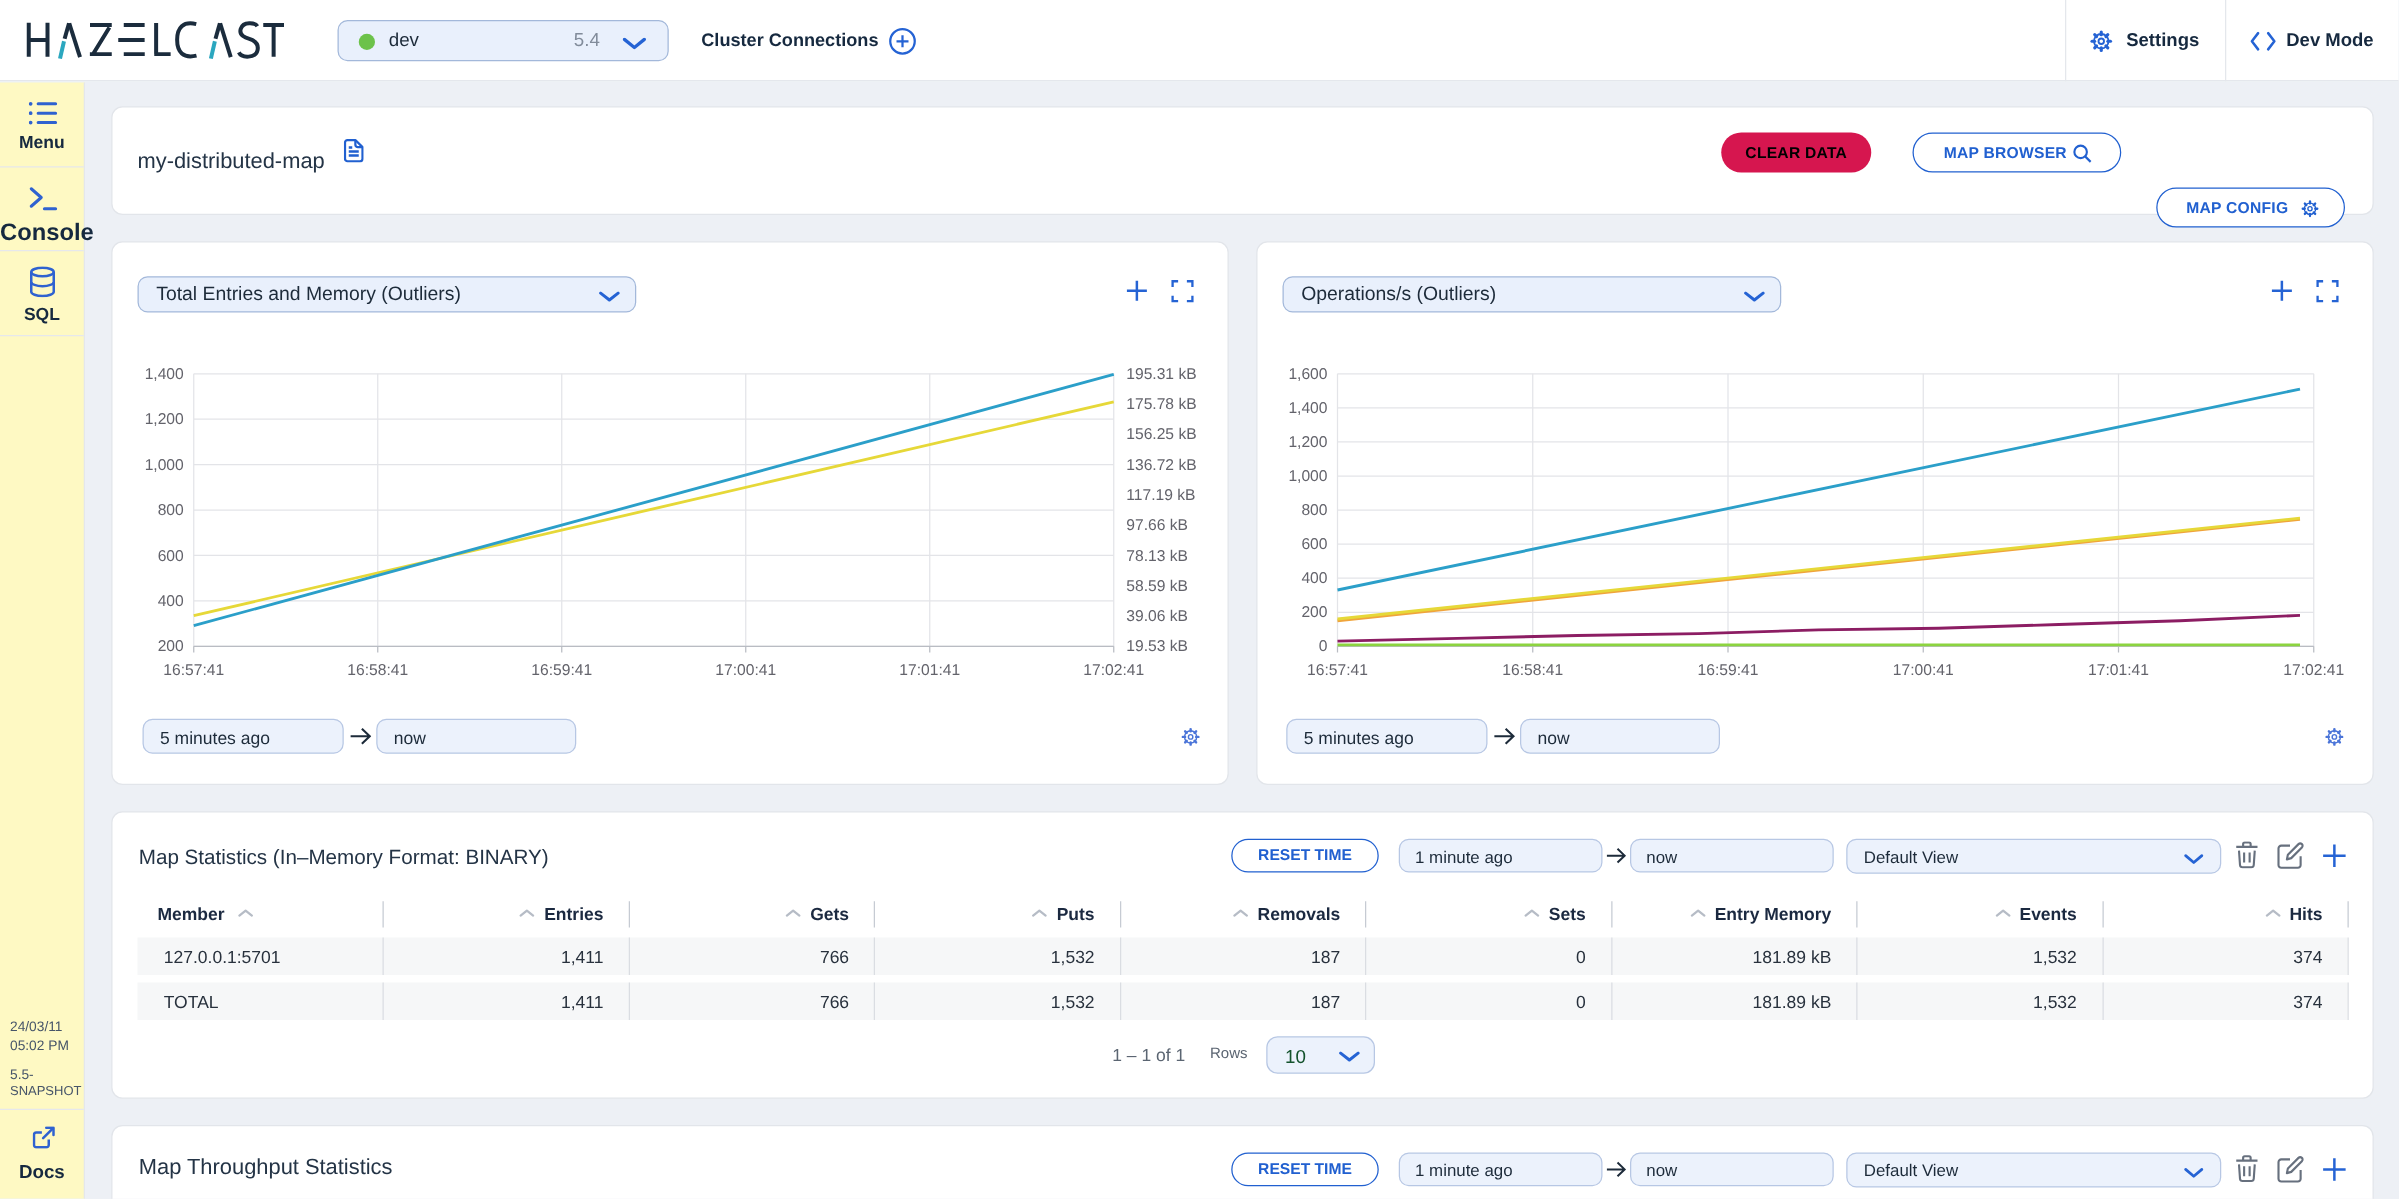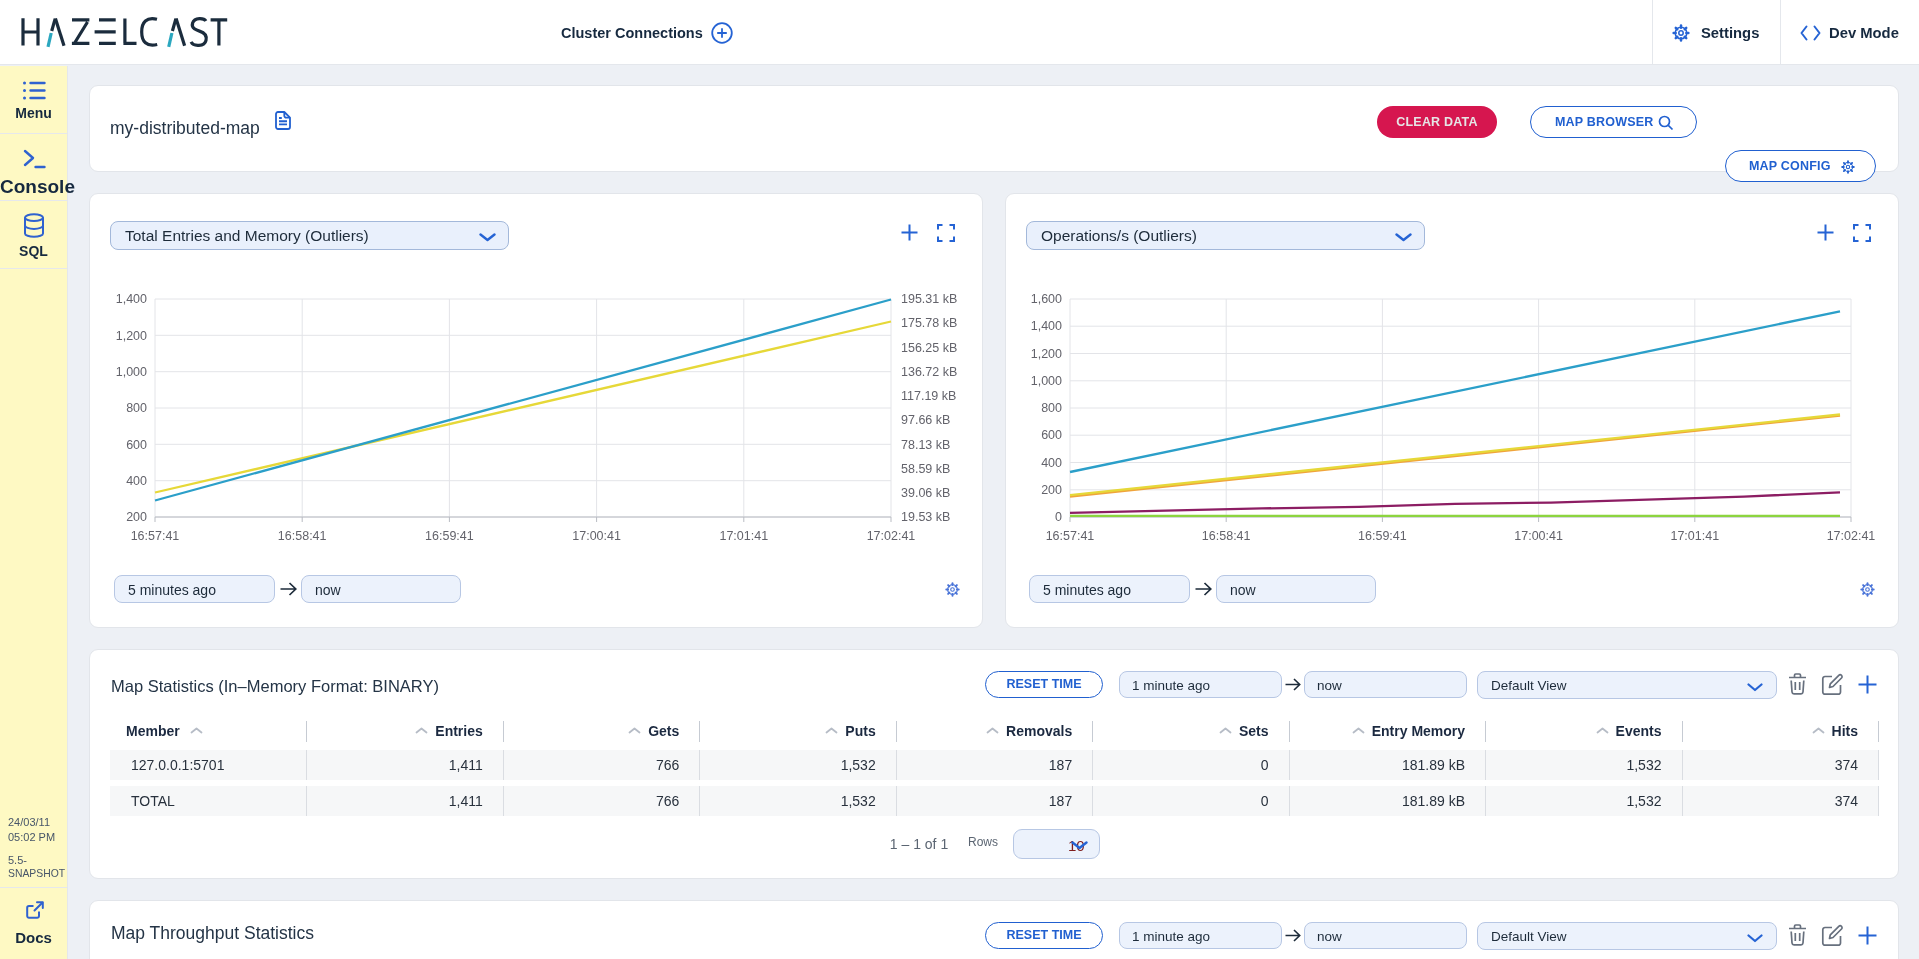--- a/index.html
+++ b/index.html
@@ -37,20 +37,28 @@
     <path d="M155.9 6.6 L152.4 19.0"></path>
     <path d="M185.9 9.0 C 184.2 6.2 174.6 4.9 172.6 11.1 C 170.9 16.5 176.8 18.3 179.5 19.1 C 183.3 20.3 187.3 22.5 186.0 28.3 C 184.6 34.6 173.4 34.8 171.1 29.9"></path>
     <path d="M190.6 7.9 H207.2 M198.9 9.6 V33.4"></path>
     </g>
     <g stroke="#2ba7bf" fill="none" stroke-width="3.2">
     <path d="M31.2 21.0 L28.0 34.9"></path>
     <path d="M151.9 21.0 L148.7 34.9"></path>
     </g>
     </svg>
 
+  <div class="pillsel" style="left:270px;top:16px;width:265px;height:33px;background:#e9f0fc;">
+    <span class="abs" style="left:16px;top:10px;width:13px;height:13px;border-radius:50%;background:#6cc24a;"></span>
+    <span class="abs" style="left:40px;top:7px;font-size:15px;color:#1d2b3a;">dev</span>
+    <span class="abs" style="left:188px;top:7px;font-size:15px;color:#828c9b;">5.4</span>
+    <svg class="abs" style="left:227px;top:13px" width="19" height="10" viewBox="0 0 19 10">
+        <path d="M1.5 1.5 L9.5 8 L17.5 1.5" stroke="#2563d4" stroke-width="2.6" fill="none" stroke-linecap="round" stroke-linejoin="round"></path>
+      </svg>
+  </div>
   <span class="abs navy" style="left:561px;top:25px;font-size:14.5px;font-weight:bold;">Cluster Connections</span>
   <svg class="abs" style="left:711px;top:22px" width="22" height="22" viewBox="0 0 22 22">
       <circle cx="11" cy="11" r="9.8" stroke="#2563d4" stroke-width="1.8" fill="none"></circle>
       <path d="M11 6.2 V15.8 M6.2 11 H15.8" stroke="#2563d4" stroke-width="1.8"></path>
     </svg>
 
   <div class="abs" style="left:1652px;top:0;width:1px;height:65px;background:#e4e7ec;"></div>
   <div class="abs" style="left:1780px;top:0;width:1px;height:65px;background:#e4e7ec;"></div>
   <svg class="abs" style="left:1671px;top:23px" width="20" height="20" viewBox="0 0 20 20">
     <circle cx="10" cy="10" r="5.8" stroke="#2563d4" stroke-width="1.5" fill="none"></circle>
@@ -116,21 +124,21 @@
 
   <div class="card" style="left:89px;top:85px;width:1810px;height:87px;"></div>
   <span class="abs ctitle" style="left:110px;top:118px;font-size:17.5px;">my-distributed-map</span>
   <svg class="abs" style="left:275px;top:111px" width="16" height="19" viewBox="0 0 16 19">
     <g stroke="#2160d0" stroke-width="1.8" fill="none" stroke-linejoin="round">
       <path d="M1 3 A2 2 0 0 1 3 1 H9.3 L15 6.7 V16 A2 2 0 0 1 13 18 H3 A2 2 0 0 1 1 16 Z"></path>
       <path d="M9.3 1 V4.7 A2 2 0 0 0 11.3 6.7 H15"></path>
       <path d="M4 7 H6.8 M4 10.2 H12 M4 13.4 H12" stroke-width="1.9"></path>
     </g>
   </svg>
-  <div class="abs" style="left:1377px;top:106px;width:120px;height:32px;border-radius:16px;background:#d6164f;color:#e5e5e5;font-size:12.5px;font-weight:bold;text-align:center;line-height:32px;letter-spacing:0.2px;">CLEAR DATA</div>
+  <div class="abs" style="left:1377px;top:106px;width:120px;height:32px;border-radius:16px;background:#d6164f;color:#000000;font-size:12.5px;font-weight:bold;text-align:center;line-height:32px;letter-spacing:0.2px;">CLEAR DATA</div>
   <div class="obtn" style="left:1530px;top:106px;width:167px;height:32px;border-radius:16px;font-size:12.5px;font-weight:bold;letter-spacing:0.2px;line-height:30px;text-align:left;padding-left:24px;">MAP BROWSER
     <svg class="abs" style="left:127px;top:8px" width="16" height="16" viewBox="0 0 16 16">
         <circle cx="6.5" cy="6.5" r="5" stroke="#2160d0" stroke-width="1.7" fill="none"></circle>
         <path d="M10.3 10.3 L14.5 14.5" stroke="#2160d0" stroke-width="1.7"></path>
       </svg>
   </div>
   <div class="obtn" style="left:1725px;top:106px;width:151px;height:32px;border-radius:16px;font-size:12.5px;font-weight:bold;letter-spacing:0.2px;line-height:30px;text-align:left;padding-left:23px;margin-top:44px;">MAP CONFIG
     <svg class="abs" style="left:114px;top:8px" width="16" height="16" viewBox="0 0 20 20">
       <circle cx="10" cy="10" r="5.7" stroke="#2160d0" stroke-width="1.35" fill="none"></circle>
         <line x1="10.00" y1="4.80" x2="10.00" y2="2.70" stroke="#2160d0" stroke-width="2.3" stroke-linecap="round"></line>
@@ -417,21 +425,21 @@
   <div class="abs" style="left:699.3px;top:786px;width:1px;height:30px;background:#dadde2;"></div>
   <div class="abs" style="left:895.8px;top:786px;width:1px;height:30px;background:#dadde2;"></div>
   <div class="abs" style="left:1092.2px;top:786px;width:1px;height:30px;background:#dadde2;"></div>
   <div class="abs" style="left:1288.7px;top:786px;width:1px;height:30px;background:#dadde2;"></div>
   <div class="abs" style="left:1485.1px;top:786px;width:1px;height:30px;background:#dadde2;"></div>
   <div class="abs" style="left:1681.6px;top:786px;width:1px;height:30px;background:#dadde2;"></div>
   <div class="abs" style="left:1878.0px;top:786px;width:1px;height:30px;background:#dadde2;"></div>
   <span class="abs" style="left:859px;top:836px;width:120px;text-align:center;font-size:14px;color:#5b6572;">1 – 1 of 1</span>
   <span class="abs" style="left:968px;top:835px;font-size:12px;color:#5b6572;">Rows</span>
   <div class="inputbx" style="left:1013px;top:829px;width:87px;height:30px;border-radius:9px;">
-        <span class="abs" style="left:14px;top:7px;font-size:15px;color:#7f1d1d;margin-left:40px;">10</span>
+        <span class="abs" style="left:14px;top:7px;font-size:15px;color:#14532d;">10</span>
         <svg class="abs" style="left:57px;top:11px" width="17" height="9" viewBox="0 0 17 9">
           <path d="M1.5 1.5 L8.5 7 L15.5 1.5" stroke="#2563d4" stroke-width="2.4" fill="none" stroke-linecap="round" stroke-linejoin="round"></path>
         </svg>
       </div>
   </div>
 
   <div class="card" style="left:89px;top:900px;width:1810px;height:80px;"></div>
   <span class="abs ctitle" style="left:111px;top:923px;font-size:17.5px;">Map Throughput Statistics</span>
   <div class="ctl" style="--y:922px;">
     <div class="obtn" style="left:985px;top:var(--y);width:118px;height:27px;border-radius:14px;font-size:12.5px;font-weight:bold;line-height:25px;">RESET TIME</div>

